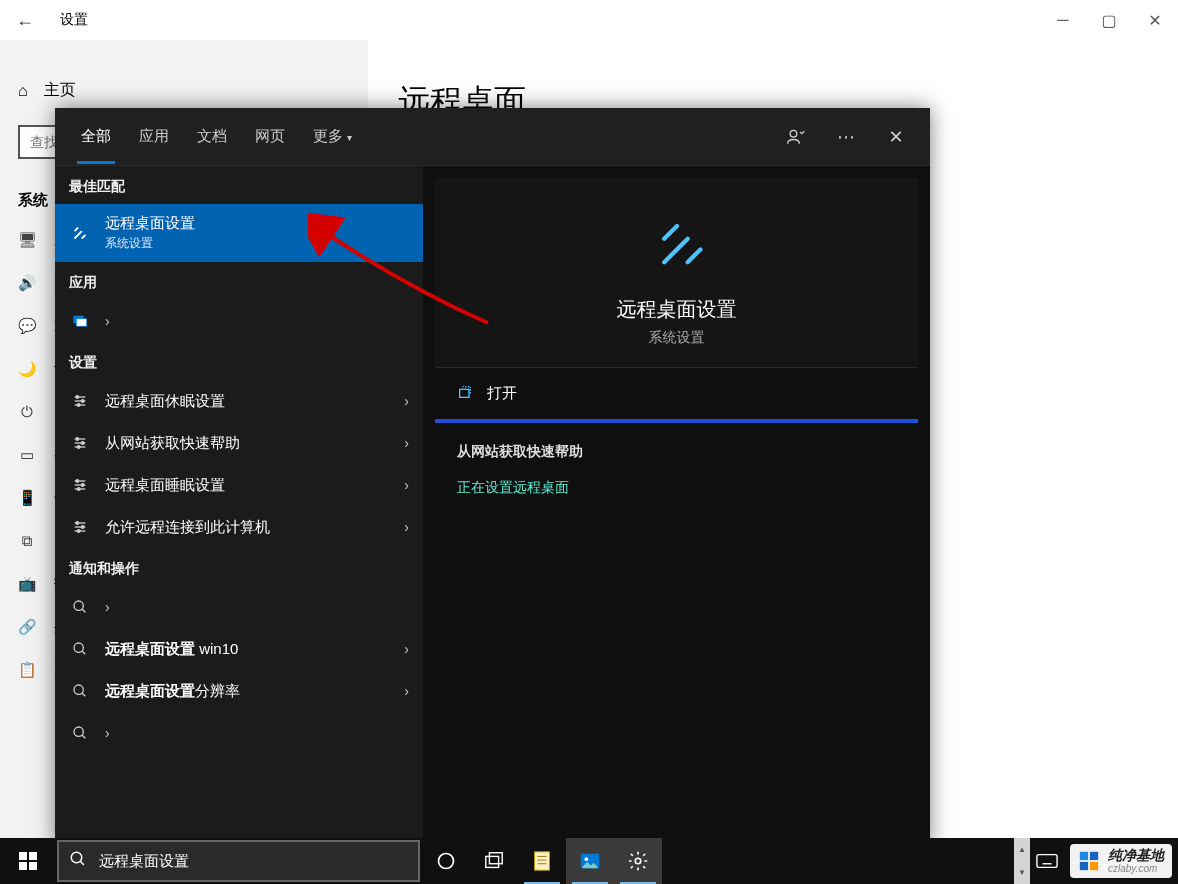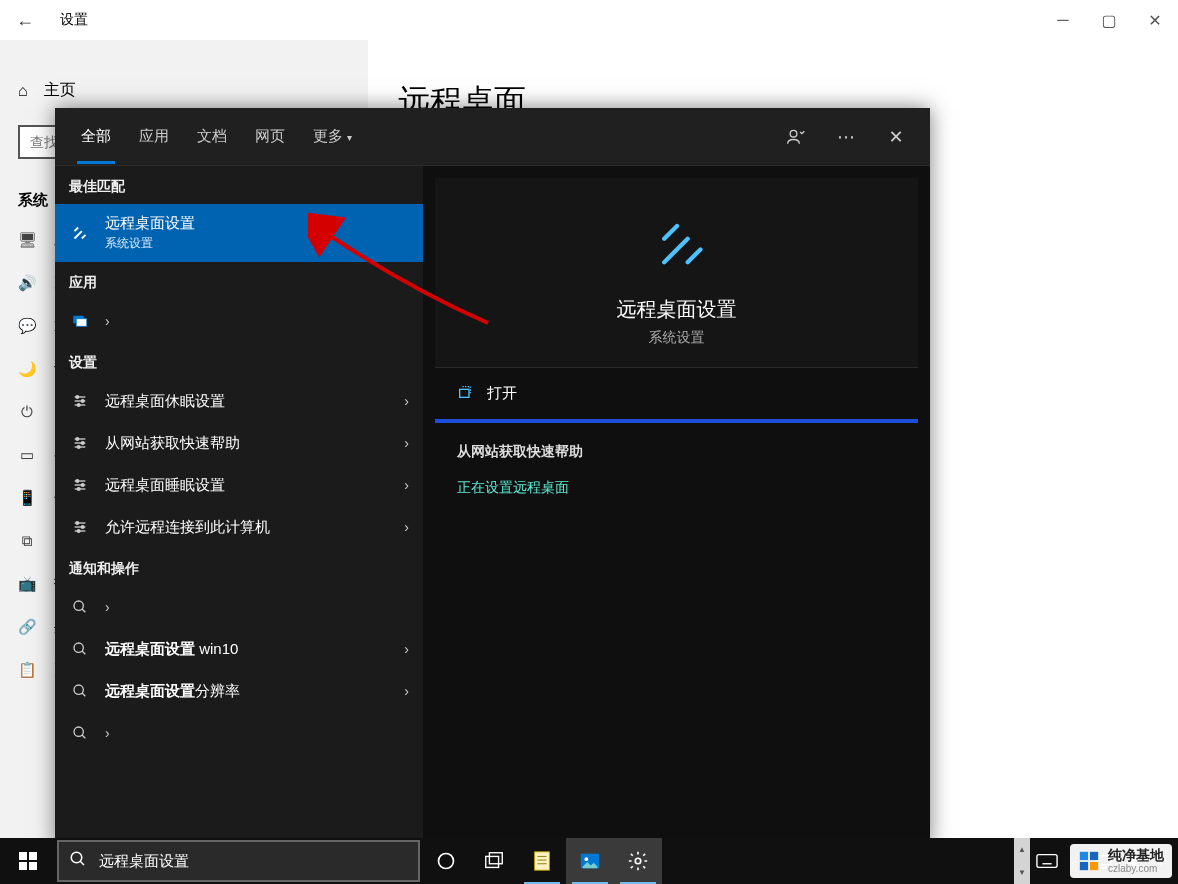--- a/index.html
+++ b/index.html
@@ -73,21 +73,21 @@
 .tb-btn.running::after { content: ""; position: absolute; bottom: 0; left: 6px; right: 6px; height: 2px; background: #76b9ed; }
 .tb-btn.active { background: #3a3a3a; }
 .tb-btn.active::after { background: #76b9ed; height: 2px; }
 .tb-gap { flex: 1; }
 .tb-scroll { width: 16px; height: 46px; background: #d4d4d4; display: flex; flex-direction: column; }
 .tb-scroll .sbtn { flex: 1; display: flex; align-items: center; justify-content: center; color: #555; font-size: 8px; cursor: pointer; }
 .tb-tray { display: flex; align-items: center; gap: 0; padding-right: 4px; }
 .tray-item { padding: 0 6px; height: 46px; display: flex; align-items: center; font-size: 13px; color: #fff; cursor: pointer; }
 
 
-.watermark { position: absolute; right: 6px; bottom: 6px; display: flex; align-items: center; gap: 8px; background: rgba(255,255,255,0.95); padding: 4px 8px; border-radius: 4px; z-index: 999; }
+.watermark { position: absolute; right: 6px; bottom: 6px; display: flex; align-items: center; gap: 8px; background: rgba(255,255,255,0.95); padding: 4px 8px; border-radius: 4px; z-index: 999; font-style: italic; }
 .wm-logo { width: 22px; height: 22px; }
 .wm-text { display: flex; flex-direction: column; line-height: 1.1; }
 .wm-cn { font-size: 14px; font-weight: 700; color: #222; }
 .wm-url { font-size: 10px; color: #888; }
 
 .icon-svg { width: 20px; height: 20px; }
 </style>
 </head>
 <body>
 

